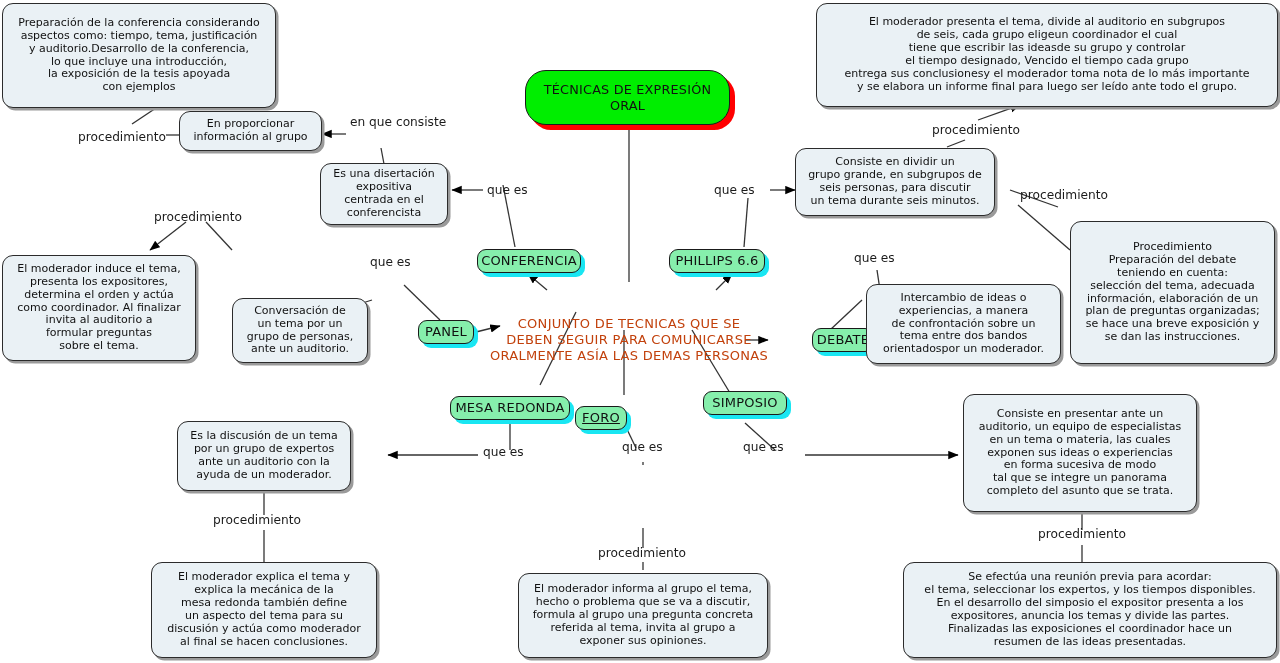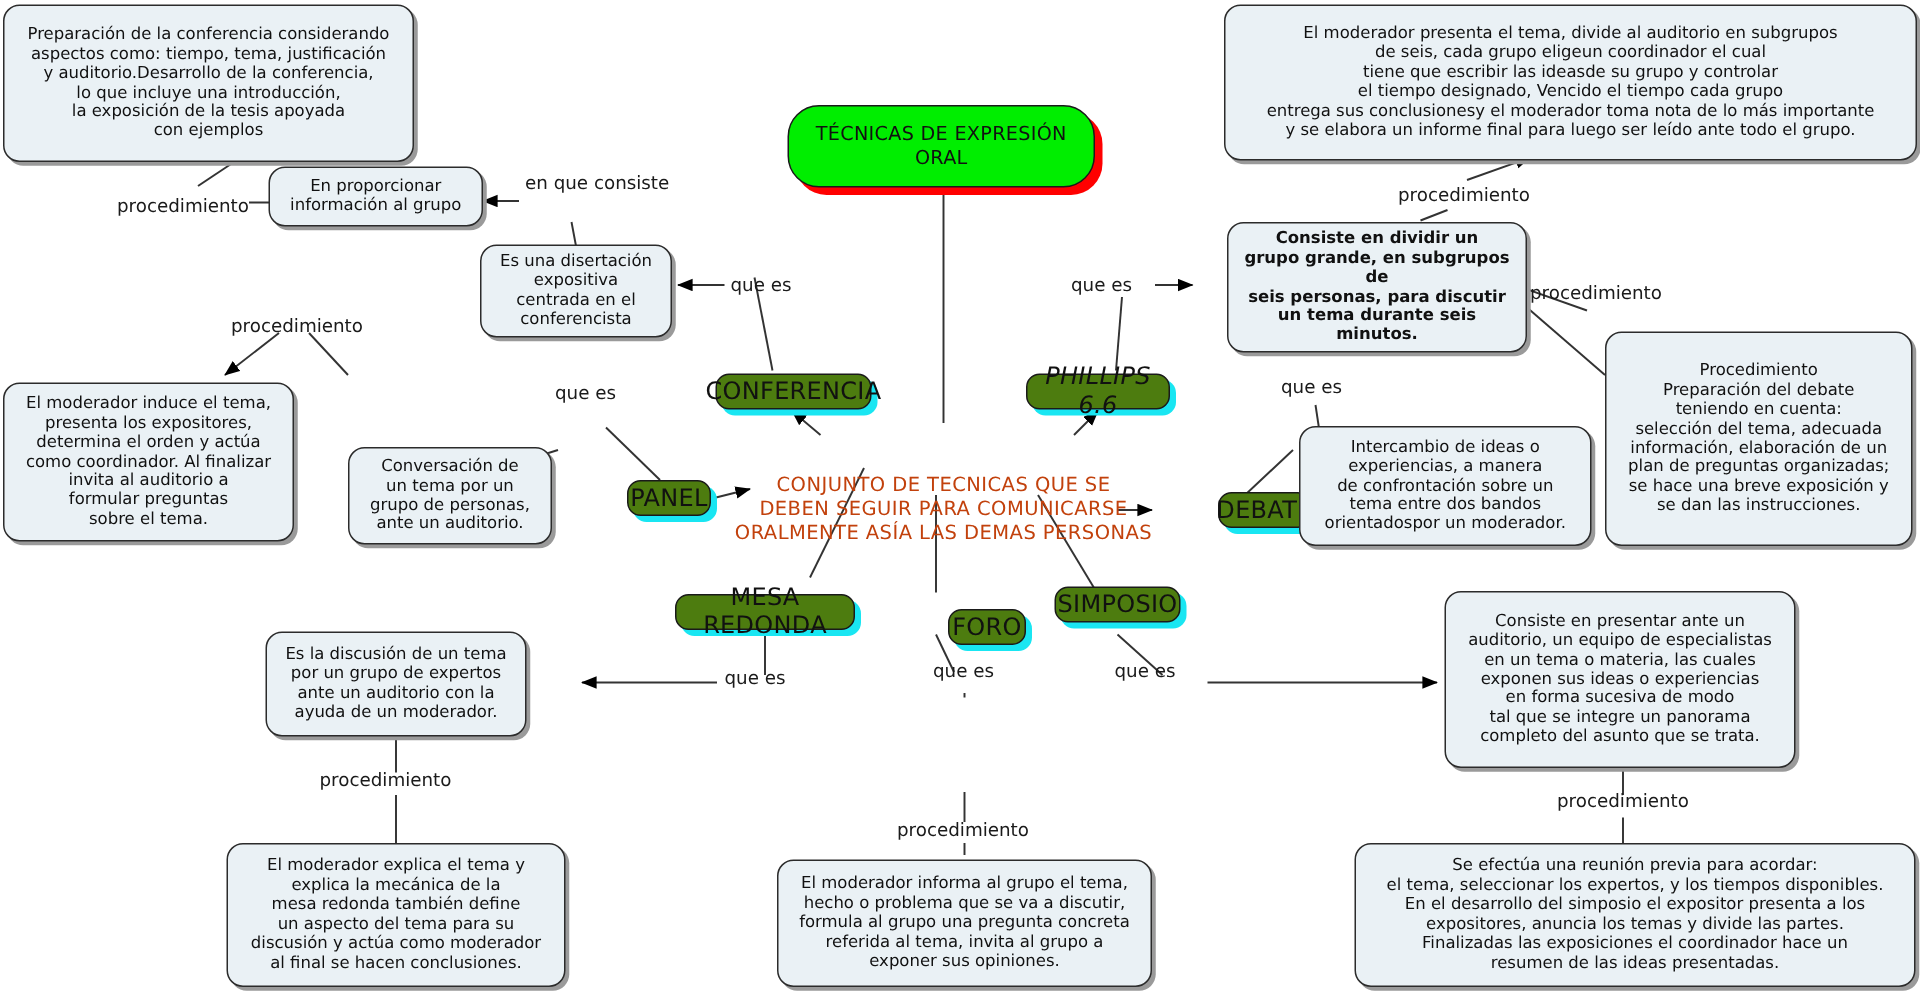--- a/index.html
+++ b/index.html
@@ -10,22 +10,22 @@
   .node{position:absolute;box-sizing:border-box;text-align:center;
         line-height:1.18;white-space:pre-line;}
 
   
   .box{background:#eaf1f5;border:1.5px solid #2b2b2b;border-radius:11px;
        color:#111;font-size:11px;padding:5px 7px;
        display:flex;align-items:center;justify-content:center;
        box-shadow:2.5px 2.5px 0 #9a9a9a;}
 
   
-  .pill{background:#4d7c0f;border:1.5px solid #1a1a1a;border-radius:9px;
-        color:#111;font-size:16px;letter-spacing:.2px;
+  .pill{background:#86efac;border:1.5px solid #1a1a1a;border-radius:9px;
+        color:#111;font-size:13px;letter-spacing:.2px;
         display:flex;align-items:center;justify-content:center;
         box-shadow:4px 4px 0 #19e6f2;}
 
   
   .root{background:#00ee00;border:1.5px solid #1a1a1a;border-radius:21px;
         color:#111;font-size:12.8px;letter-spacing:.2px;
         display:flex;align-items:center;justify-content:center;
         box-shadow:5px 5px 0 #ff0000;}
 
   
@@ -104,37 +104,37 @@
   <div class="node plain" style="left:479px;top:306px;width:300px;height:68px;">
     <span>CONJUNTO DE TECNICAS QUE SE
 DEBEN SEGUIR PARA COMUNICARSE
 ORALMENTE ASÍA LAS DEMAS PERSONAS</span>
   </div>
 
   <div class="node pill" style="left:477px;top:249px;width:104px;height:24px;">
     <span>CONFERENCIA</span>
   </div>
 
-  <div class="node pill" style="left:684px;top:249px;width:96px;height:24px;font-style:italic;">
+  <div class="node pill" style="left:669px;top:249px;width:96px;height:24px;">
     <span>PHILLIPS 6.6</span>
   </div>
 
   <div class="node pill" style="left:418px;top:320px;width:56px;height:24px;">
     <span>PANEL</span>
   </div>
 
   <div class="node pill" style="left:769px;top:328px;width:62px;height:24px;margin-left:43px;">
     <span>DEBATE</span>
   </div>
 
   <div class="node pill" style="left:450px;top:396px;width:120px;height:24px;">
     <span>MESA REDONDA</span>
   </div>
 
-  <div class="node pill" style="left:632px;top:406px;width:52px;height:24px;">
+  <div class="node pill" style="left:575px;top:406px;width:52px;height:24px;text-decoration:underline;">
     <span>FORO</span>
   </div>
 
   <div class="node pill" style="left:703px;top:391px;width:84px;height:24px;">
     <span>SIMPOSIO</span>
   </div>
 
   <div class="node box" style="left:2px;top:3px;width:274px;height:105px;">
     <span>Preparación de la conferencia considerando
 aspectos como: tiempo, tema, justificación
@@ -158,21 +158,21 @@
 y se elabora un informe final para luego ser leído ante todo el grupo.</span>
   </div>
 
   <div class="node box" style="left:320px;top:163px;width:128px;height:62px;">
     <span>Es una disertación
 expositiva
 centrada en el
 conferencista</span>
   </div>
 
-  <div class="node box" style="left:818px;top:148px;width:200px;height:87px;font-weight:bold;">
+  <div class="node box" style="left:795px;top:148px;width:200px;height:68px;">
     <span>Consiste en dividir un
 grupo grande, en subgrupos de
 seis personas, para discutir
 un tema durante seis minutos.</span>
   </div>
 
   <div class="node box" style="left:2px;top:255px;width:194px;height:106px;">
     <span>El moderador induce el tema,
 presenta los expositores,
 determina el orden y actúa

